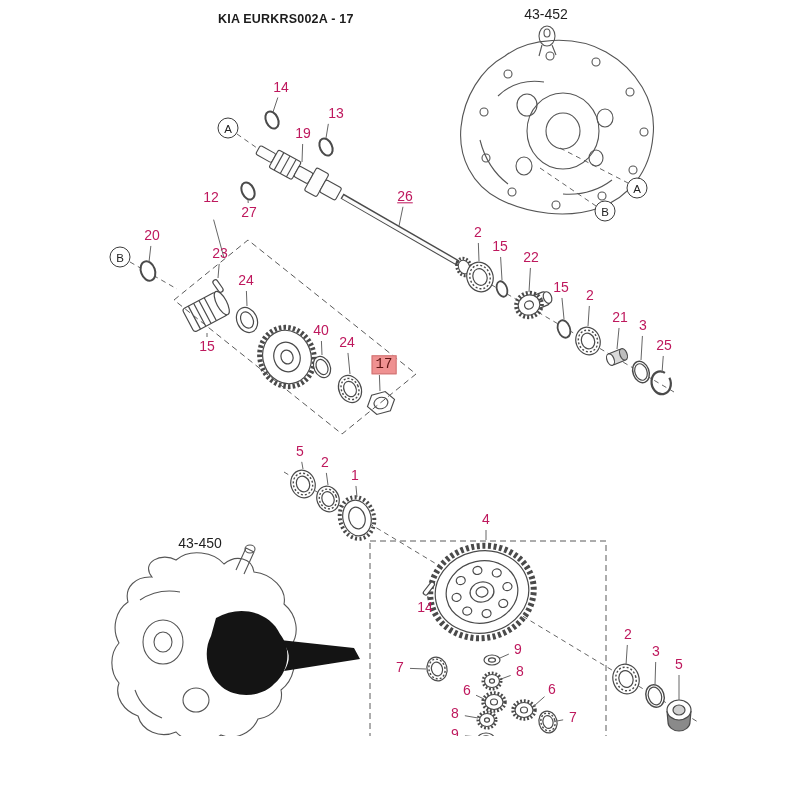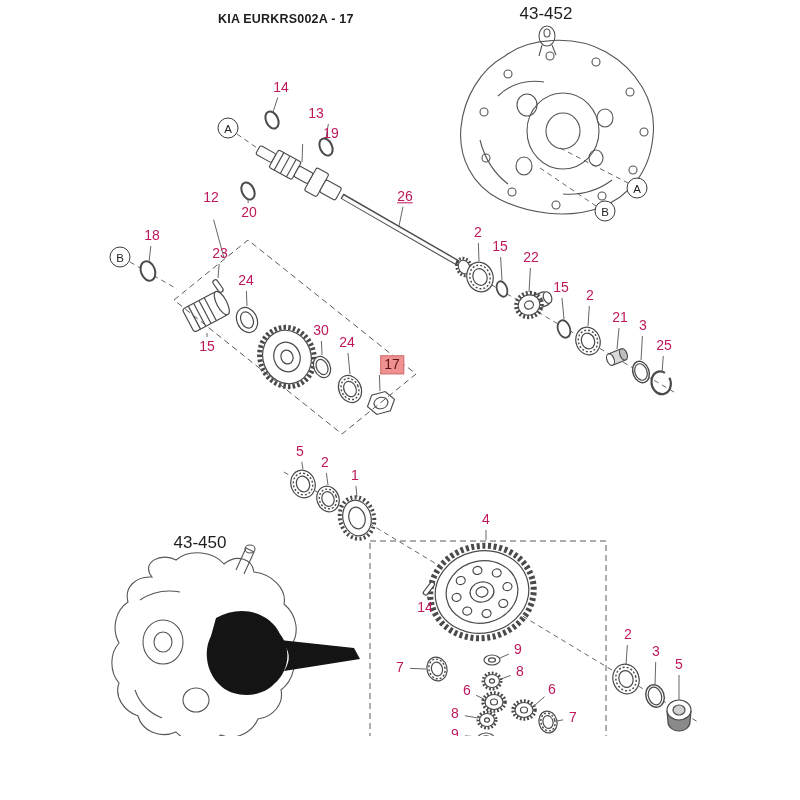--- a/index.html
+++ b/index.html
@@ -22,21 +22,21 @@
     border:1px solid #cf7474;
   }
   .marker {
     position:absolute; width:19px; height:19px; border-radius:50%;
     border:1.4px solid #3c3c3c; transform:translate(-50%,-50%);
     display:flex; align-items:center; justify-content:center;
     font-size:11.5px; color:#222; background:#fff;
   }
   .section-label {
     position:absolute; transform:translate(-50%,-50%);
-    font-size:17px; color:#1e1e1e; cursor:pointer;
+    font-size:14px; color:#1e1e1e; cursor:pointer;
   }
 </style>
 </head>
 <body>
 
 <div class="stage">
 
   <svg class="diagram" width="800" height="800" viewBox="0 0 800 800">
 
     <g stroke="#666" stroke-width="1" stroke-dasharray="5 4" fill="none">
@@ -333,31 +333,31 @@
         <line x1="627.3348098947623" y1="644.9778515785661" x2="626" y2="665"></line>
         <line x1="655.6971087335924" y1="661.9954117914538" x2="655" y2="685"></line>
         <line x1="679" y1="675" x2="679" y2="700"></line>
       </g>
   </svg>
 
   <div class="title">KIA EURKRS002A - 17</div>
 
   <div class="overlay" id="overlay">
       <div class="callout" style="left: 281px; top: 88px;">14</div>
-      <div class="callout" style="left: 316px; top: 114px;">13</div>
-      <div class="callout" style="left: 303px; top: 134px; margin-left: 28px;">19</div>
-      <div class="callout" style="left: 249px; top: 213px;">20</div>
+      <div class="callout" style="left: 336px; top: 114px;">13</div>
+      <div class="callout" style="left: 303px; top: 134px;">19</div>
+      <div class="callout" style="left: 249px; top: 213px;">27</div>
       <div class="callout" style="left: 211px; top: 198px;">12</div>
-      <div class="callout" style="left: 152px; top: 236px;">18</div>
+      <div class="callout" style="left: 152px; top: 236px;">20</div>
       <div class="callout" style="left: 220px; top: 254px;">23</div>
       <div class="callout" style="left: 246px; top: 281px;">24</div>
       <div class="callout" style="left: 207px; top: 347px;">15</div>
-      <div class="callout" style="left: 321px; top: 331px;">30</div>
+      <div class="callout" style="left: 321px; top: 331px;">40</div>
       <div class="callout" style="left: 347px; top: 343px;">24</div>
-      <div class="callout highlight" style="left: 392px; top: 365px;">17</div>
+      <div class="callout highlight" style="left: 384px; top: 365px; font-family: Liberation Mono, monospace;">17</div>
       <div class="callout" style="left: 405px; top: 197px; text-decoration: underline;">26</div>
       <div class="callout" style="left: 478px; top: 233px;">2</div>
       <div class="callout" style="left: 500px; top: 247px;">15</div>
       <div class="callout" style="left: 531px; top: 258px;">22</div>
       <div class="callout" style="left: 561px; top: 288px;">15</div>
       <div class="callout" style="left: 590px; top: 296px;">2</div>
       <div class="callout" style="left: 620px; top: 318px;">21</div>
       <div class="callout" style="left: 643px; top: 326px;">3</div>
       <div class="callout" style="left: 664px; top: 346px;">25</div>
       <div class="callout" style="left: 300px; top: 452px;">5</div>

